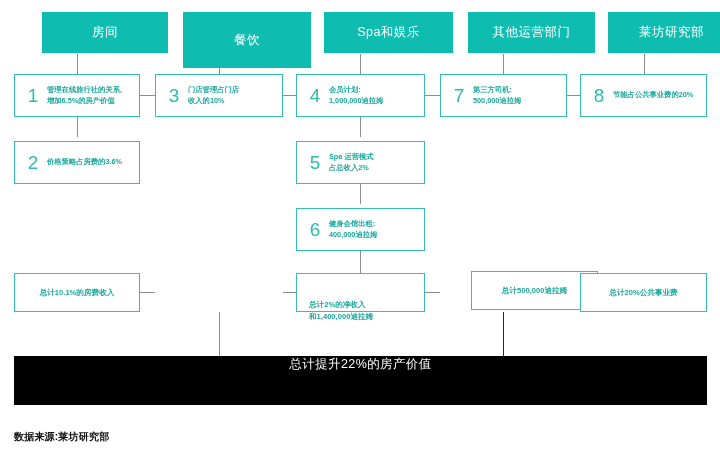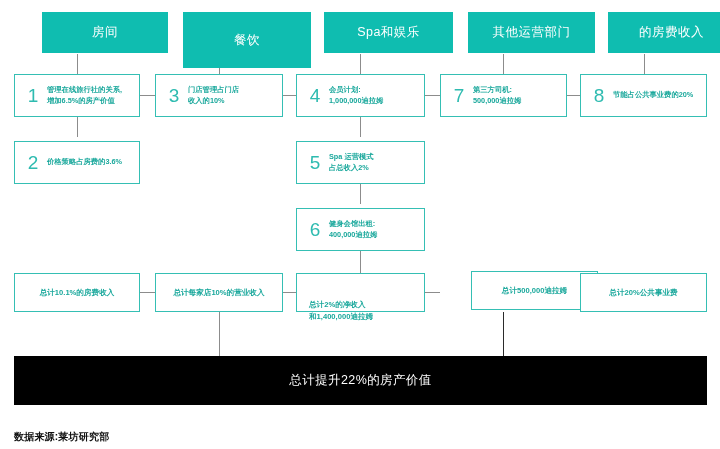--- a/index.html
+++ b/index.html
@@ -94,21 +94,21 @@
     background: #8c8c8c;
   }
   .vline.dark { background: #2b2b2b; width: 1.4px; }
 
   
   .banner {
     position: absolute;
     background: #000000;
     color: #ffffff;
     display: flex;
-    align-items: center;
+    align-items: flex-start;
     justify-content: center;
     font-size: 12.5px;
     letter-spacing: 0.4px;
   }
 
   
   .source {
     position: absolute;
     color: #111111;
     font-size: 10px;
@@ -156,21 +156,21 @@
   <div class="hdr" style="left:155px; top:12px; width:128px; height:56px;">
     <span>餐饮</span>
   </div>
   <div class="hdr" style="left:296px; top:12px; width:129px; height:41px;">
     <span>Spa和娱乐</span>
   </div>
   <div class="hdr" style="left:440px; top:12px; width:127px; height:41px;">
     <span>其他运营部门</span>
   </div>
   <div class="hdr" style="left:580px; top:12px; width:127px; height:41px;">
-    <span>的房费收入</span>
+    <span>莱坊研究部</span>
   </div>
 
   <div class="nbox" style="left:14px;  top:74px; width:126px; height:43px;">
     <span class="num">1</span>
     <span class="txt">管理在线旅行社的关系,
 增加6.5%的房产价值</span>
   </div>
   <div class="nbox" style="left:155px; top:74px; width:128px; height:43px;">
     <span class="num">3</span>
     <span class="txt">门店管理占门店
@@ -203,23 +203,20 @@
 
   <div class="nbox" style="left:296px; top:208px; width:129px; height:43px;">
     <span class="num">6</span>
     <span class="txt">健身会馆出租:
 400,000迪拉姆</span>
   </div>
 
   <div class="sbox" style="left:14px;  top:273px; width:126px; height:39px;">
     <span class="txt">总计10.1%的房费收入</span>
   </div>
-  <div class="sbox" style="left:155px; top:273px; width:128px; height:39px;">
-    <span class="txt">总计每家店10%的营业收入</span>
-  </div>
   <div class="sbox lefttext" style="left:296px; top:273px; width:129px; height:39px;">
     <span class="txt">总计2%的净收入
 和1,400,000迪拉姆</span>
   </div>
   <div class="sbox" style="left:440px; top:271px; width:127px; height:39px;margin-left:31px;">
     <span class="txt">总计500,000迪拉姆</span>
   </div>
   <div class="sbox" style="left:580px; top:273px; width:127px; height:39px;">
     <span class="txt">总计20%公共事业费</span>
   </div>

